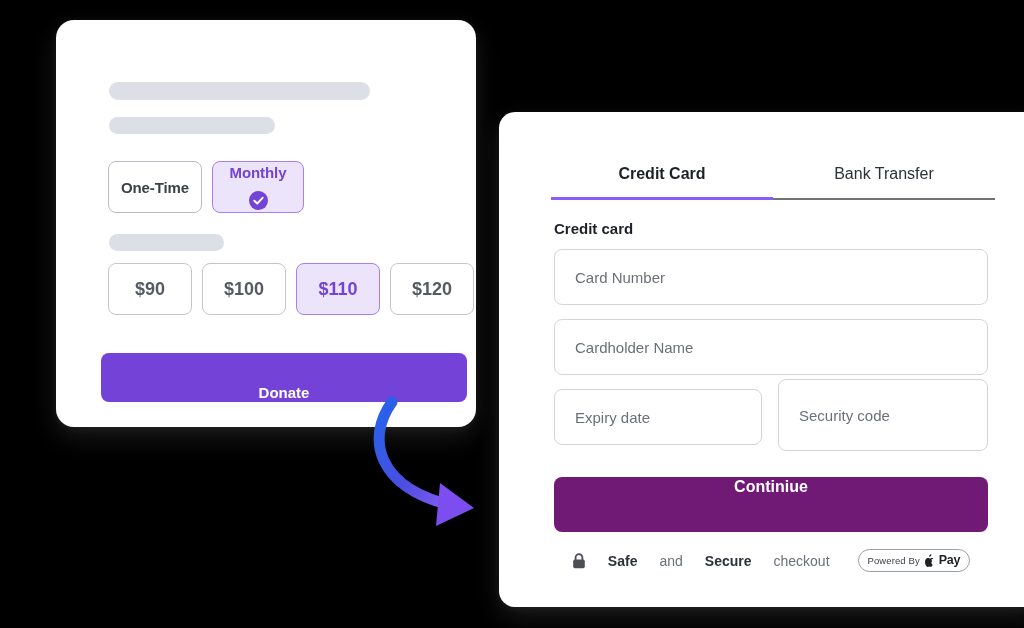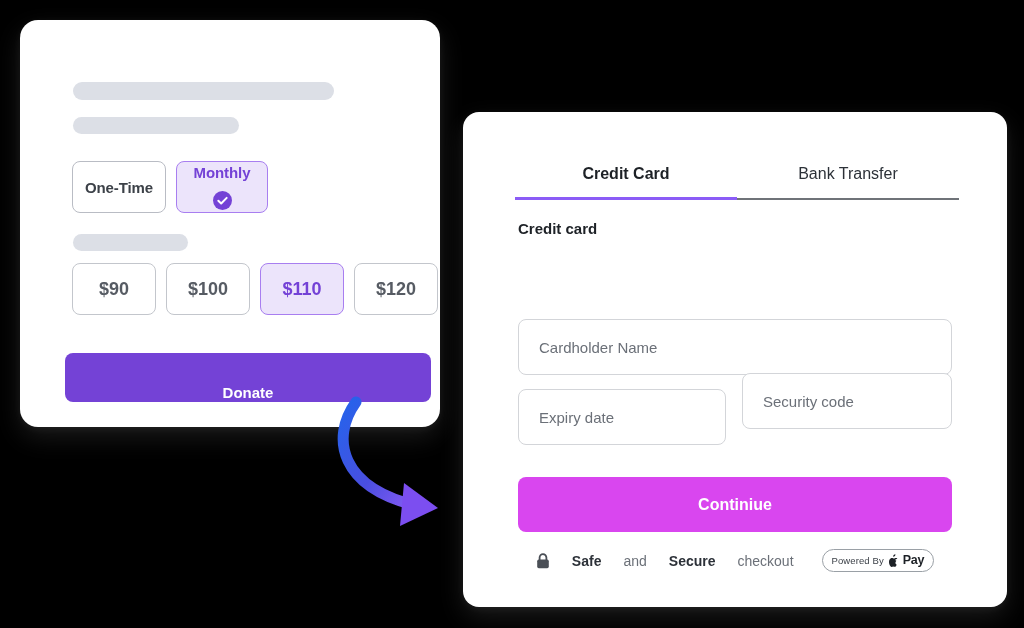--- a/index.html
+++ b/index.html
@@ -13,20 +13,21 @@
     position: relative;
     overflow: hidden;
     font-family: "Liberation Sans", sans-serif;
     -webkit-font-smoothing: antialiased;
   }
 
   .stage {
     position: absolute;
     inset: 0;
     background: #000000;
+    margin-left: 36px;
   }
 
   
   .card {
     position: absolute;
     background: #ffffff;
     border-radius: 16px;
     box-shadow:
       0 10px 26px rgba(255,255,255,0.10),
       0 2px 8px rgba(255,255,255,0.06);
@@ -213,38 +214,38 @@
   .field-card-number {
     left: 55px; top: 137px; width: 434px; height: 56px;
   }
   .field-cardholder {
     left: 55px; top: 207px; width: 434px; height: 56px;
   }
   .field-expiry {
     left: 55px; top: 277px; width: 208px; height: 56px;
   }
   .field-security {
-    left: 279px; top: 261px; width: 210px; height: 56px;
+    left: 279px; top: 267px; width: 210px; height: 72px;
   }
 
   .continue-btn {
     position: absolute;
     left: 55px;
     top: 365px;
     width: 434px;
     height: 55px;
     border: none;
     border-radius: 8px;
-    background: #d946ef;
+    background: #701a75;
     color: #ffffff;
     font-size: 16px;
     font-weight: bold;
     font-family: "Liberation Sans", sans-serif;
     display: flex;
-    align-items: center;
+    align-items: flex-start;
     justify-content: center;
     cursor: pointer;
   }
 
   .secure-row {
     position: absolute;
     left: 55px;
     top: 437px;
     width: 434px;
     display: flex;
@@ -352,20 +353,21 @@
       <div class="tab tab-active">
         <span>Credit Card</span>
       </div>
       <div class="tab tab-inactive">
         <span>Bank Transfer</span>
       </div>
     </div>
 
     <div class="section-label">Credit card</div>
 
+    <input class="field field-card-number" type="text" placeholder="Card Number" style="">
     <input class="field field-cardholder" type="text" placeholder="Cardholder Name" style="">
     <input class="field field-expiry" type="text" placeholder="Expiry date" style="">
     <input class="field field-security" type="text" placeholder="Security code" style="">
 
     <button class="continue-btn">
       <span>Continiue</span>
     </button>
 
     <div class="secure-row">
       <svg class="lock-icon" viewBox="0 0 14 16">

